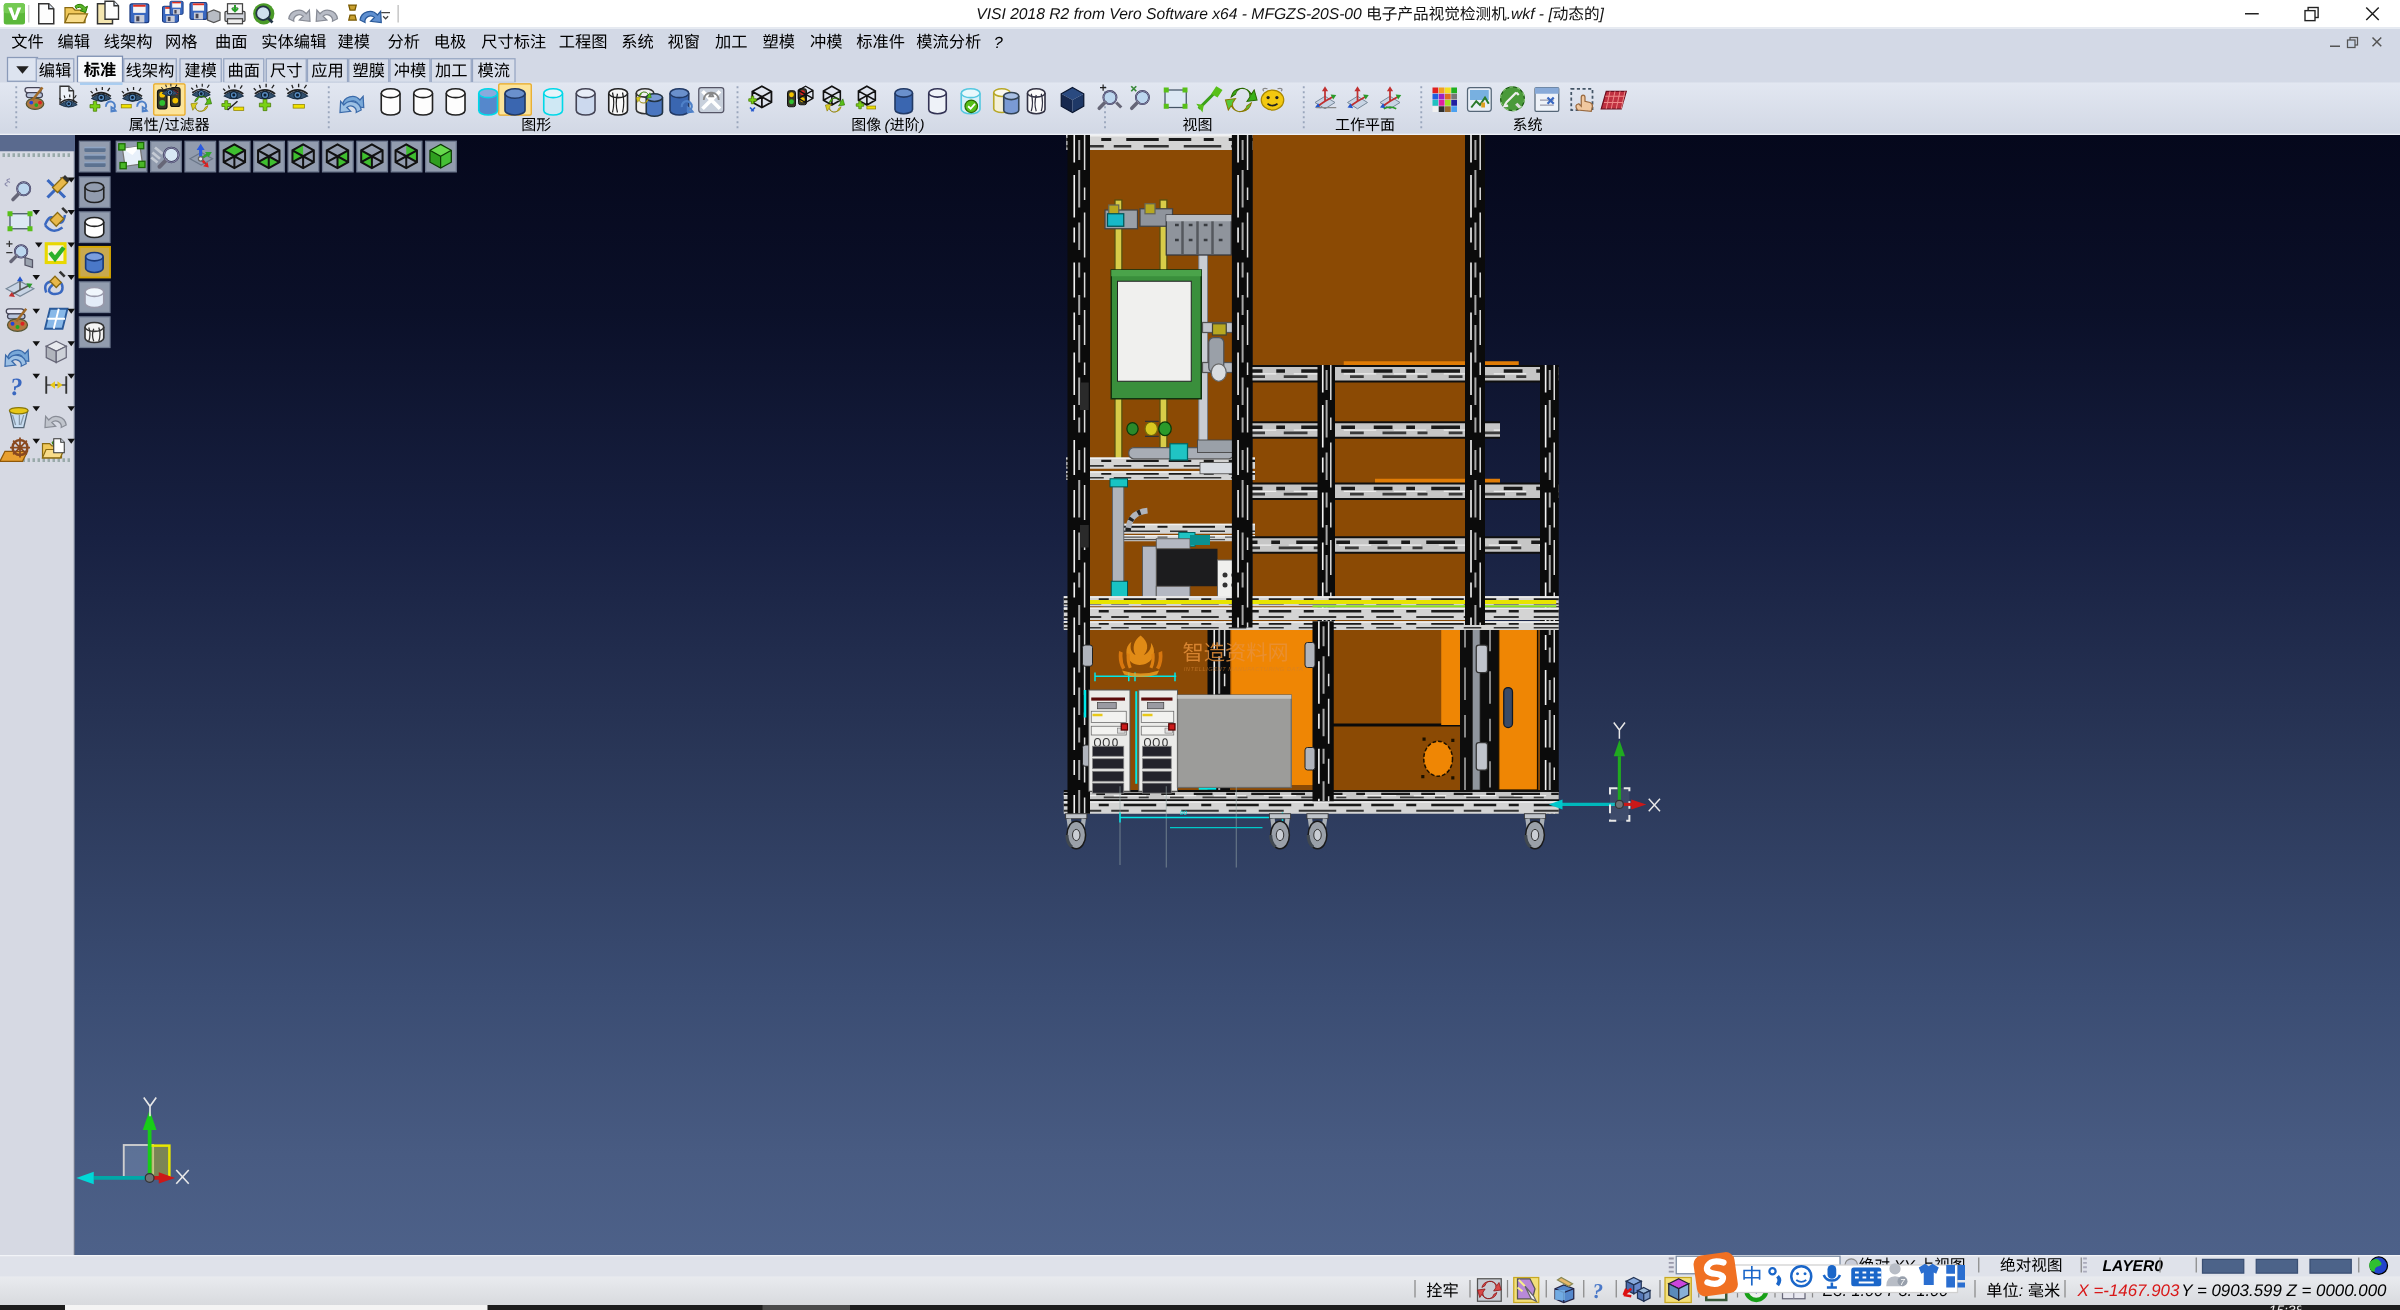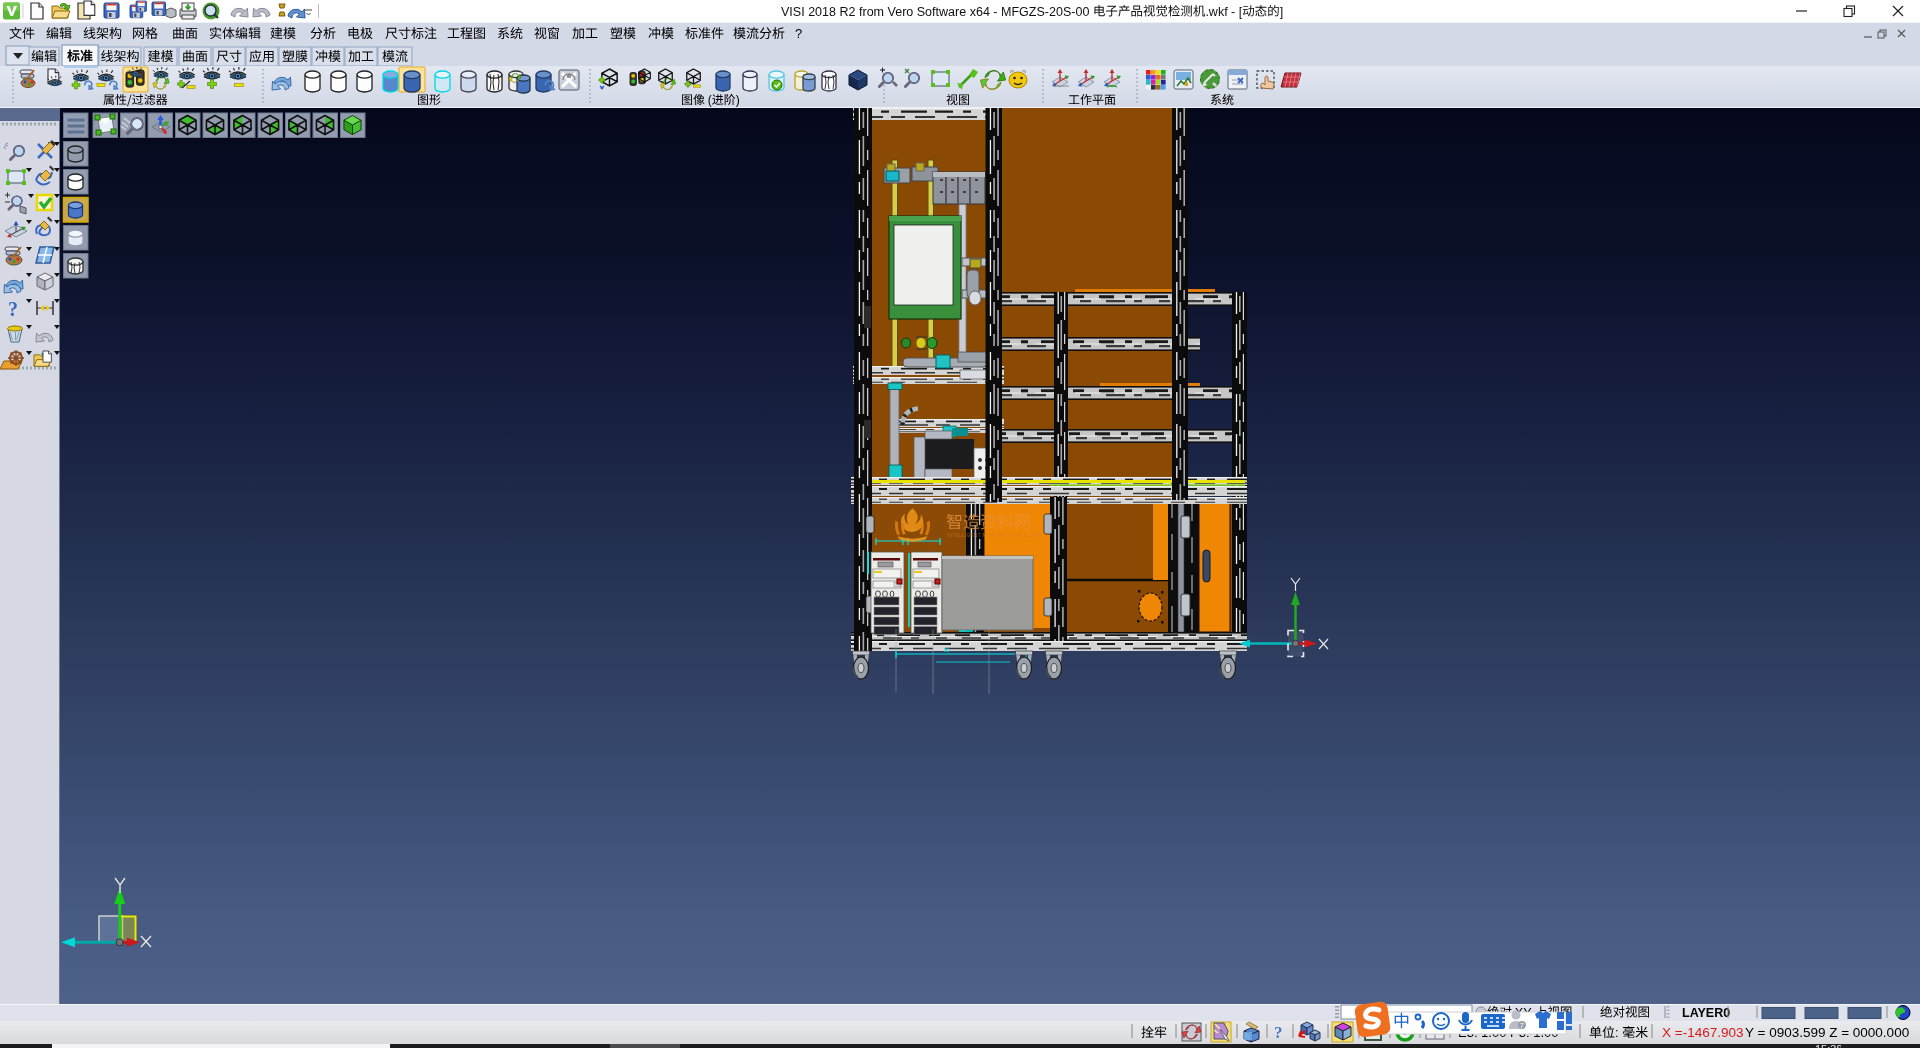--- a/index.html
+++ b/index.html
@@ -1,15 +1,15 @@
 <!DOCTYPE html>
 <html><head><meta charset="utf-8"><style>
 html,body{margin:0;padding:0;}
 body{width:1920px;height:1048px;overflow:hidden;font-family:"Liberation Sans",sans-serif;}
-#root{position:absolute;left:0;top:0;width:1920px;height:1048px;background:#d4dae7;}
+#root{position:absolute;left:0;top:0;width:1920px;height:1048px;background:#d4dae7;font-style:italic;}
 .abs{position:absolute;}
 </style></head><body>
 <div id="root">
     <div class="abs" style="left:0;top:0;width:1920px;height:22px;background:#ffffff;"></div>
     <svg class="abs" style="left:0;top:0" width="330" height="22">
 <rect x="3" y="2.5" width="17" height="17" rx="2" fill="#5bb83a"></rect>
 <rect x="3" y="2.5" width="17" height="8" rx="2" fill="#74ca52"></rect>
 <path d="M6.5 6 L10.5 16 13 16 17 6 14 6 11.8 12.5 9.5 6Z" fill="#fff"></path>
 <rect x="22.5" y="4" width="1" height="14" fill="#ccc"></rect>
       <g transform="translate(31,3) scale(1.0)">

